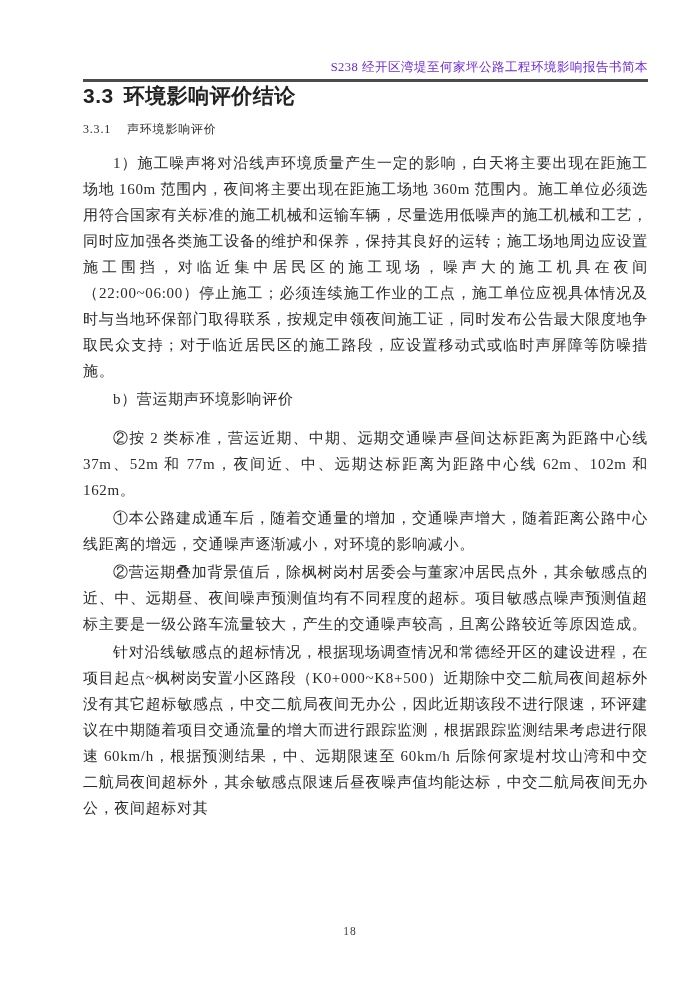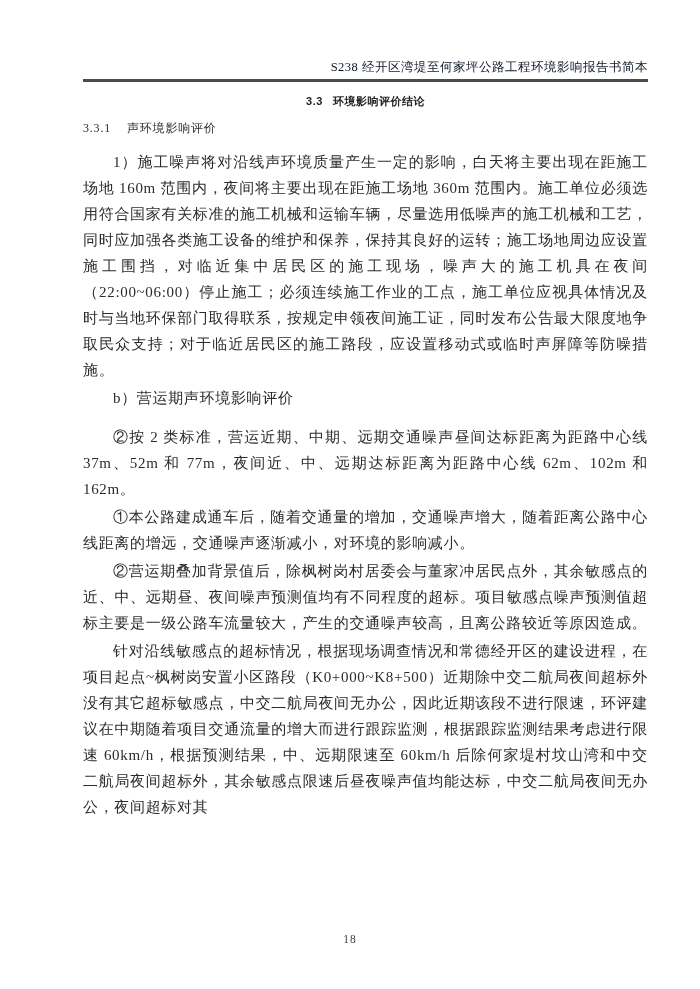--- a/index.html
+++ b/index.html
@@ -21,38 +21,37 @@
     left: 83px;
     right: 52px;
     top: 0;
   }
   
   .running-header {
     padding-top: 60px;
     text-align: right;
     font-size: 12.5px;
     letter-spacing: 0.5px;
-    color: #0f172a;
+    color: #6d28d9;
     line-height: 1.2;
   }
   .header-rule {
     margin-top: 4px;
     height: 3px;
     background: #4c4c4c;
     border: none;
   }
   
   .h-section {
-    margin-top: 12px;
+    margin-top: 0;
     font-family: "Liberation Sans", "DejaVu Sans", sans-serif;
     font-weight: bold;
-    font-size: 11px;
+    font-size: 21px;
     color: #222222;
     letter-spacing: 0.5px;
-    text-align: center;
   }
   .h-section .h-num { margin-right: 10px; }
   .h-subsection {
     margin-top: 11px;
     font-weight: normal;
     font-size: 12px;
     color: #2b2b2b;
     letter-spacing: 0.8px;
   }
   .h-subsection .h-num { margin-right: 16px; }
@@ -67,21 +66,21 @@
     text-align: justify;
     text-indent: 2em;
     color: #2b2b2b;
     margin: 2px 0;
   }
   
   .paragraphs p:nth-child(3) { margin-top: 13px; }
   
   .page-number {
     position: absolute;
-    bottom: 44px;
+    bottom: 52px;
     left: 0;
     width: 100%;
     text-align: center;
     font-size: 11.5px;
     color: #3d3d3d;
     letter-spacing: 1px;
   }
 </style>
 </head>
 <body>

